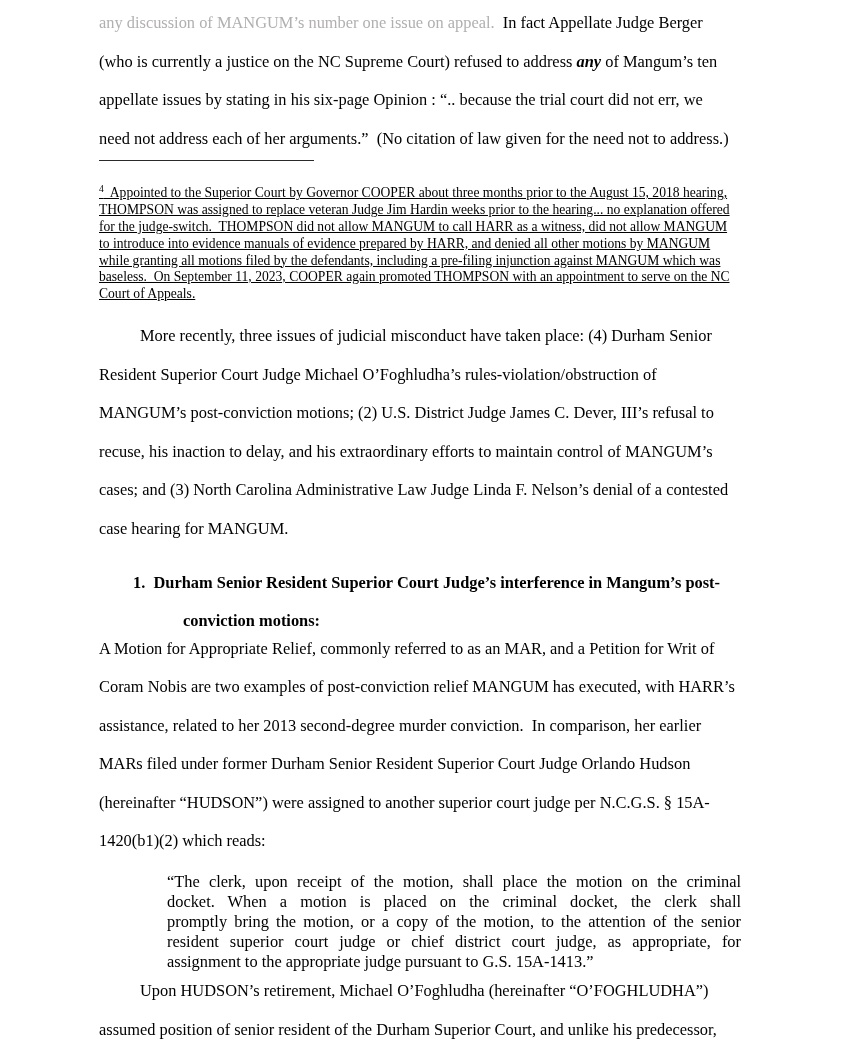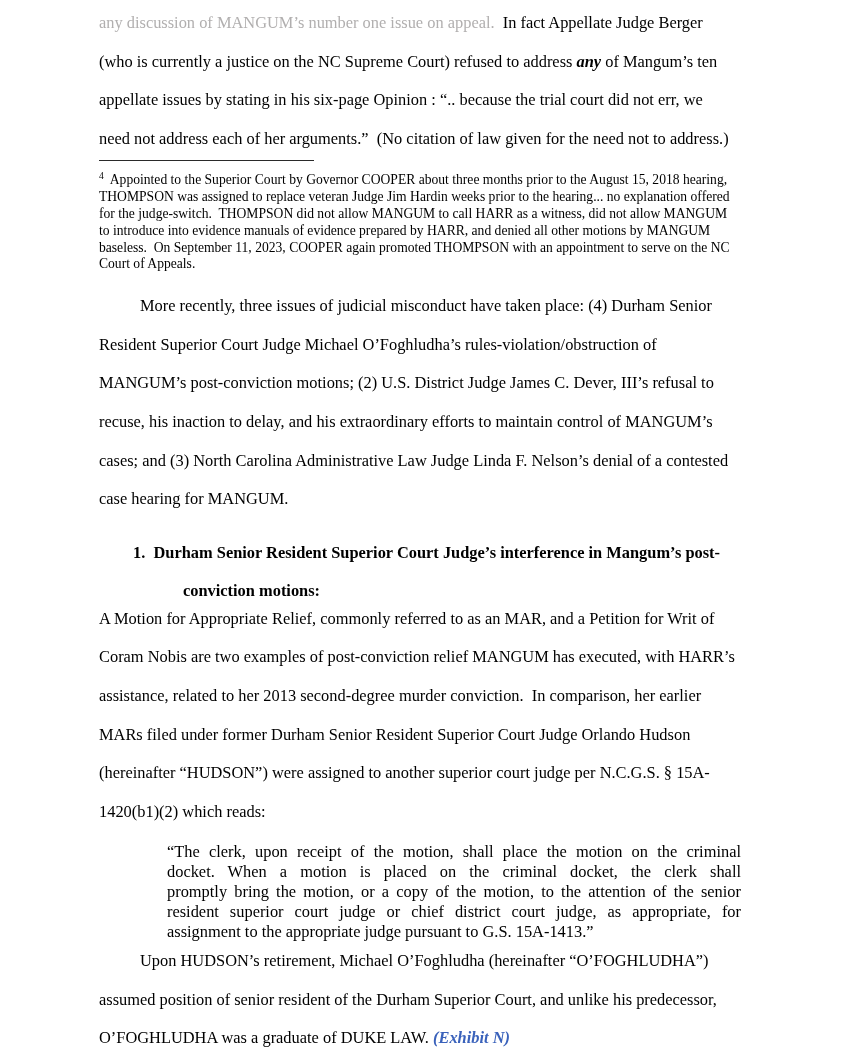--- a/index.html
+++ b/index.html
@@ -27,21 +27,21 @@
   .emph { font-weight: bold; font-style: italic; }
   .ti { text-indent: 41px; }
 
   
   .fn-rule {
     margin-top: 2px;
     width: 215px;
     height: 0;
     border-top: 1px solid #2a2a2a;
   }
-  .footnote { margin-top: 7px; }
+  .footnote { margin-top: 20px; text-decoration: underline; }
   .footnote .line { font-size: 13.6px; line-height: 16.8px; white-space: pre-wrap; }
   .fn-sup { font-size: 9.5px; vertical-align: 5px; }
 
   
   .p2 { margin-top: 14px; }
   .heading { margin-top: 21px; font-weight: bold; }
   .heading .line { font-size: 16.4px; line-height: 26px; }
   .hl1 { margin-left: 34px; }
   .hl2 { margin-left: 84px; margin-top: 12px; }
   .p3 { margin-top: -4px; }
@@ -78,20 +78,21 @@
       <div class="line">appellate issues by stating in his six-page Opinion : “.. because the trial court did not err, we</div>
       <div class="line">need not address each of her arguments.”  (No citation of law given for the need not to address.)</div>
     </div>
 
     <div class="fn-rule"></div>
     <div class="footnote">
       <div class="line"><span class="fn-sup">4</span><span>  Appointed to the Superior Court by Governor COOPER about three months prior to the August 15, 2018 hearing,</span></div>
       <div class="line">THOMPSON was assigned to replace veteran Judge Jim Hardin weeks prior to the hearing... no explanation offered</div>
       <div class="line">for the judge-switch.  THOMPSON did not allow MANGUM to call HARR as a witness, did not allow MANGUM</div>
       <div class="line">to introduce into evidence manuals of evidence prepared by HARR, and denied all other motions by MANGUM</div>
+      <div class="line">while granting all motions filed by the defendants, including a pre-filing injunction against MANGUM which was</div>
       <div class="line">baseless.  On September 11, 2023, COOPER again promoted THOMPSON with an appointment to serve on the NC</div>
       <div class="line">Court of Appeals.</div>
     </div>
 
     <div class="body p2">
       <div class="line ti">More recently, three issues of judicial misconduct have taken place: (4) Durham Senior</div>
       <div class="line">Resident Superior Court Judge Michael O’Foghludha’s rules-violation/obstruction of</div>
       <div class="line">MANGUM’s post-conviction motions; (2) U.S. District Judge James C. Dever, III’s refusal to</div>
       <div class="line">recuse, his inaction to delay, and his extraordinary efforts to maintain control of MANGUM’s</div>
       <div class="line">cases; and (3) North Carolina Administrative Law Judge Linda F. Nelson’s denial of a contested</div>

